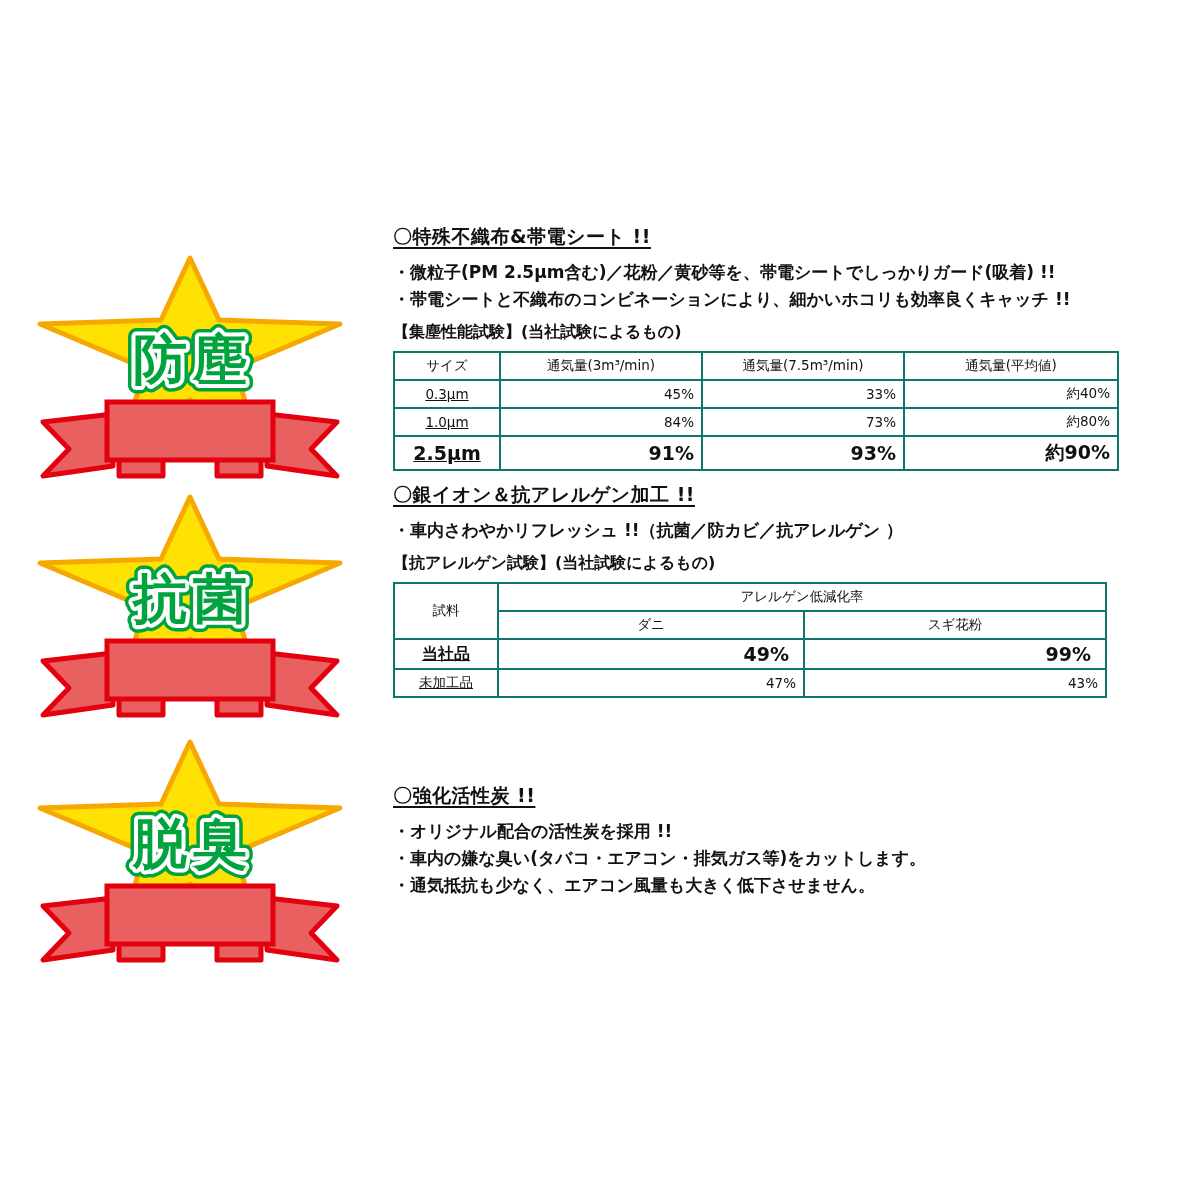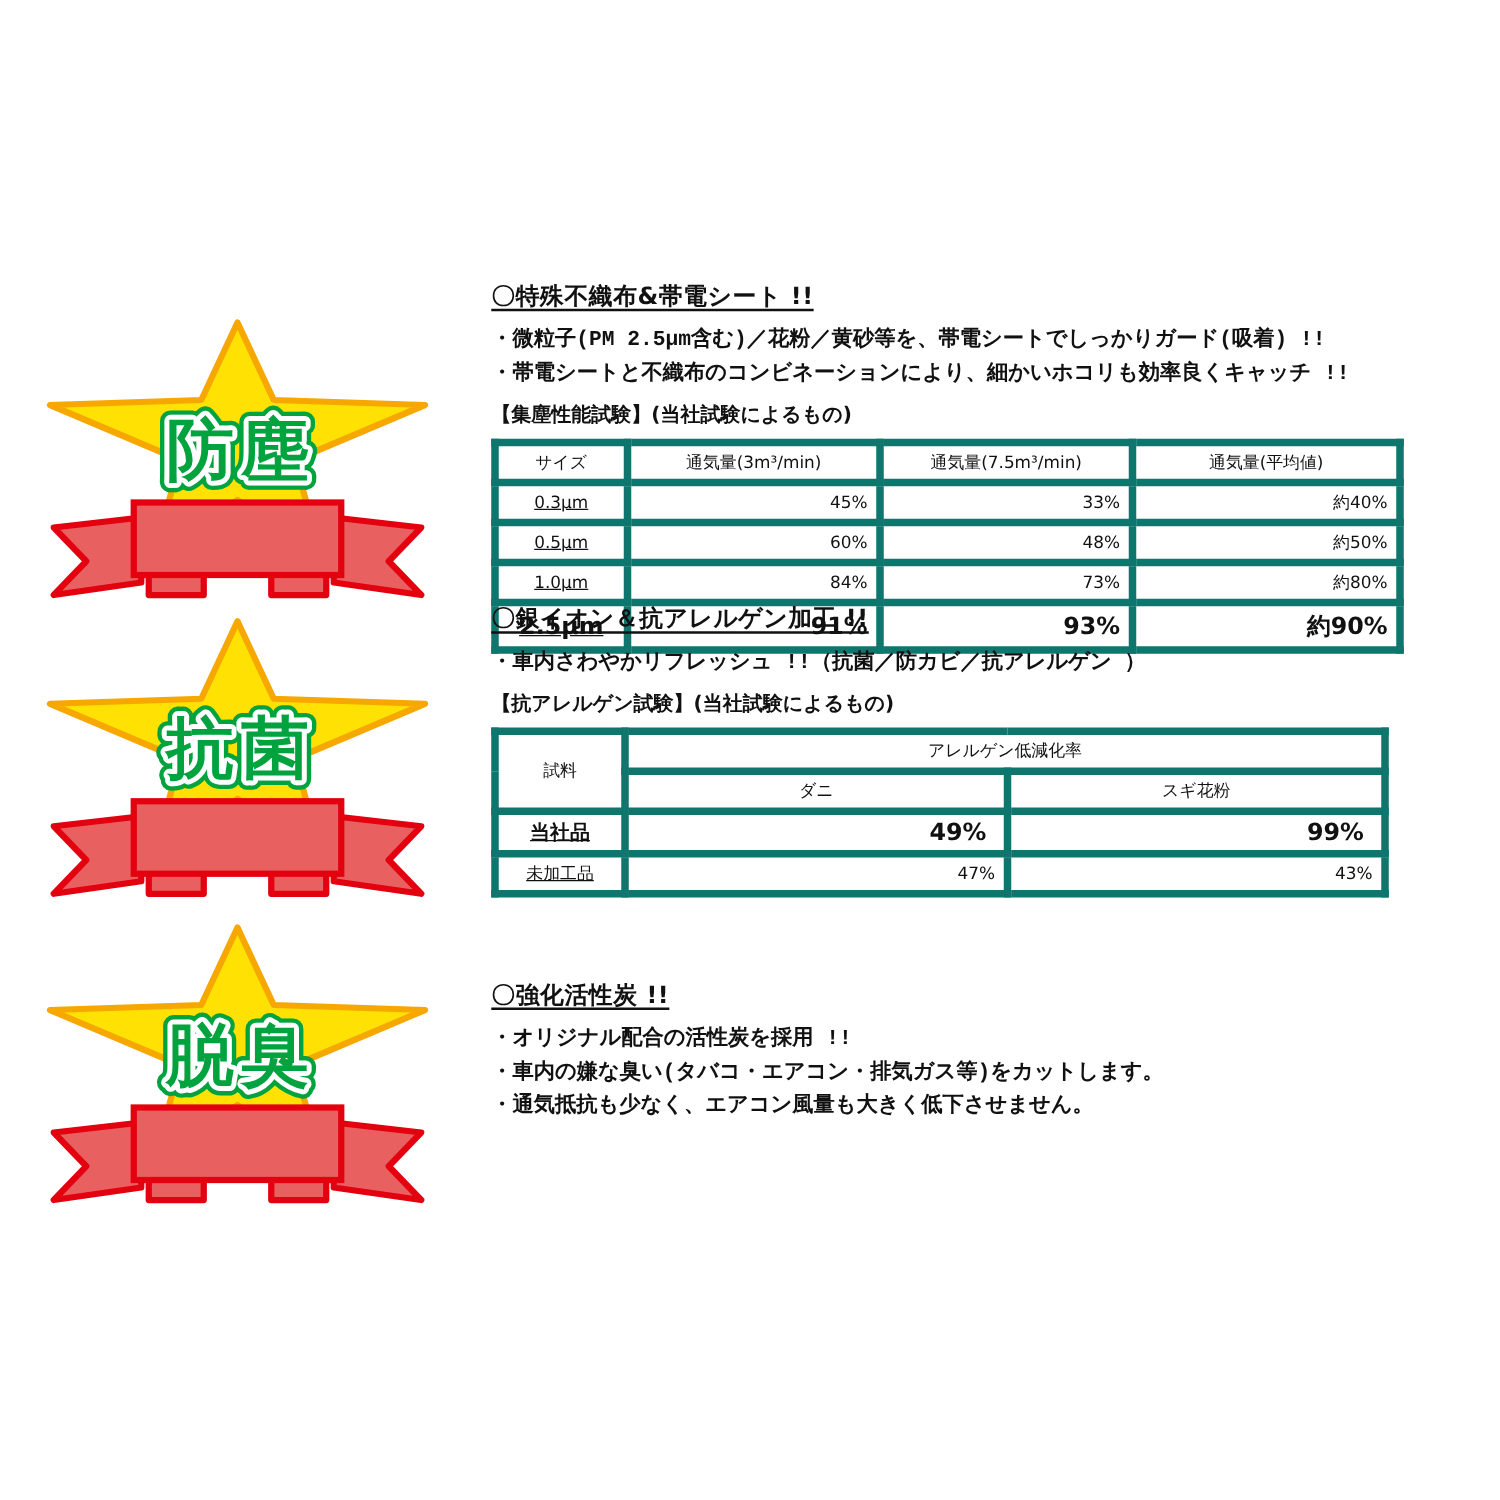--- a/index.html
+++ b/index.html
@@ -7,25 +7,25 @@
   .canvas{position:relative;width:1200px;height:1200px;overflow:hidden;background:#fff;}
 
   
   .badge{position:absolute;left:35px;width:310px;height:230px;}
   .badge svg{display:block;width:100%;height:100%;}
   .badge-text{font-family:"DejaVu Sans","Liberation Sans",sans-serif;font-weight:bold;font-size:54px;letter-spacing:6px;}
 
   
   .section{position:absolute;left:393px;width:790px;}
   .sec-title{font-size:19px;font-weight:bold;letter-spacing:0.5px;text-decoration:underline;text-decoration-thickness:2px;text-underline-offset:4px;white-space:nowrap;margin:0 0 9px 0;}
-  .bullet{font-size:17px;font-weight:bold;line-height:27px;white-space:nowrap;margin:0;font-family:Liberation Mono, monospace;}
+  .bullet{font-size:17px;font-weight:bold;line-height:27px;white-space:nowrap;margin:0;}
   .caption{font-size:16px;font-weight:bold;white-space:nowrap;margin:9px 0 0 0;}
 
   table{border-collapse:collapse;margin-top:8px;table-layout:fixed;}
-  th,td{border:6px solid #0f766e;font-size:13.5px;font-weight:normal;padding:4px 7px;overflow:hidden;}
+  th,td{border:2px solid #0f766e;font-size:13.5px;font-weight:normal;padding:4px 7px;overflow:hidden;}
   th{text-align:center;font-weight:normal;}
   td.c{text-align:center;text-decoration:underline;}
   td.r{text-align:right;}
   .t1{width:724px;}
   .t1 tr.emph td{font-size:19px;font-weight:bold;padding:3px 7px;}
   .t2{width:712px;}
   .t2 tr.emph td{font-size:19px;font-weight:bold;padding:3px 14px;}
   .t2 tr.emph td.lbl{font-size:16px;}
 </style>
 </head>
@@ -96,26 +96,20 @@
         <th>通気量(7.5m³/min)</th>
         <th>通気量(平均値)</th>
       </tr>
       <tr>
         <td class="c">0.3μm</td>
         <td class="r">45%</td>
         <td class="r">33%</td>
         <td class="r">約40%</td>
       </tr>
       <tr>
-        <td class="c">0.5μm</td>
-        <td class="r">60%</td>
-        <td class="r">48%</td>
-        <td class="r">約50%</td>
-      </tr>
-      <tr>
         <td class="c">1.0μm</td>
         <td class="r">84%</td>
         <td class="r">73%</td>
         <td class="r">約80%</td>
       </tr>
       <tr class="emph">
         <td class="c">2.5μm</td>
         <td class="r">91%</td>
         <td class="r">93%</td>
         <td class="r">約90%</td>

